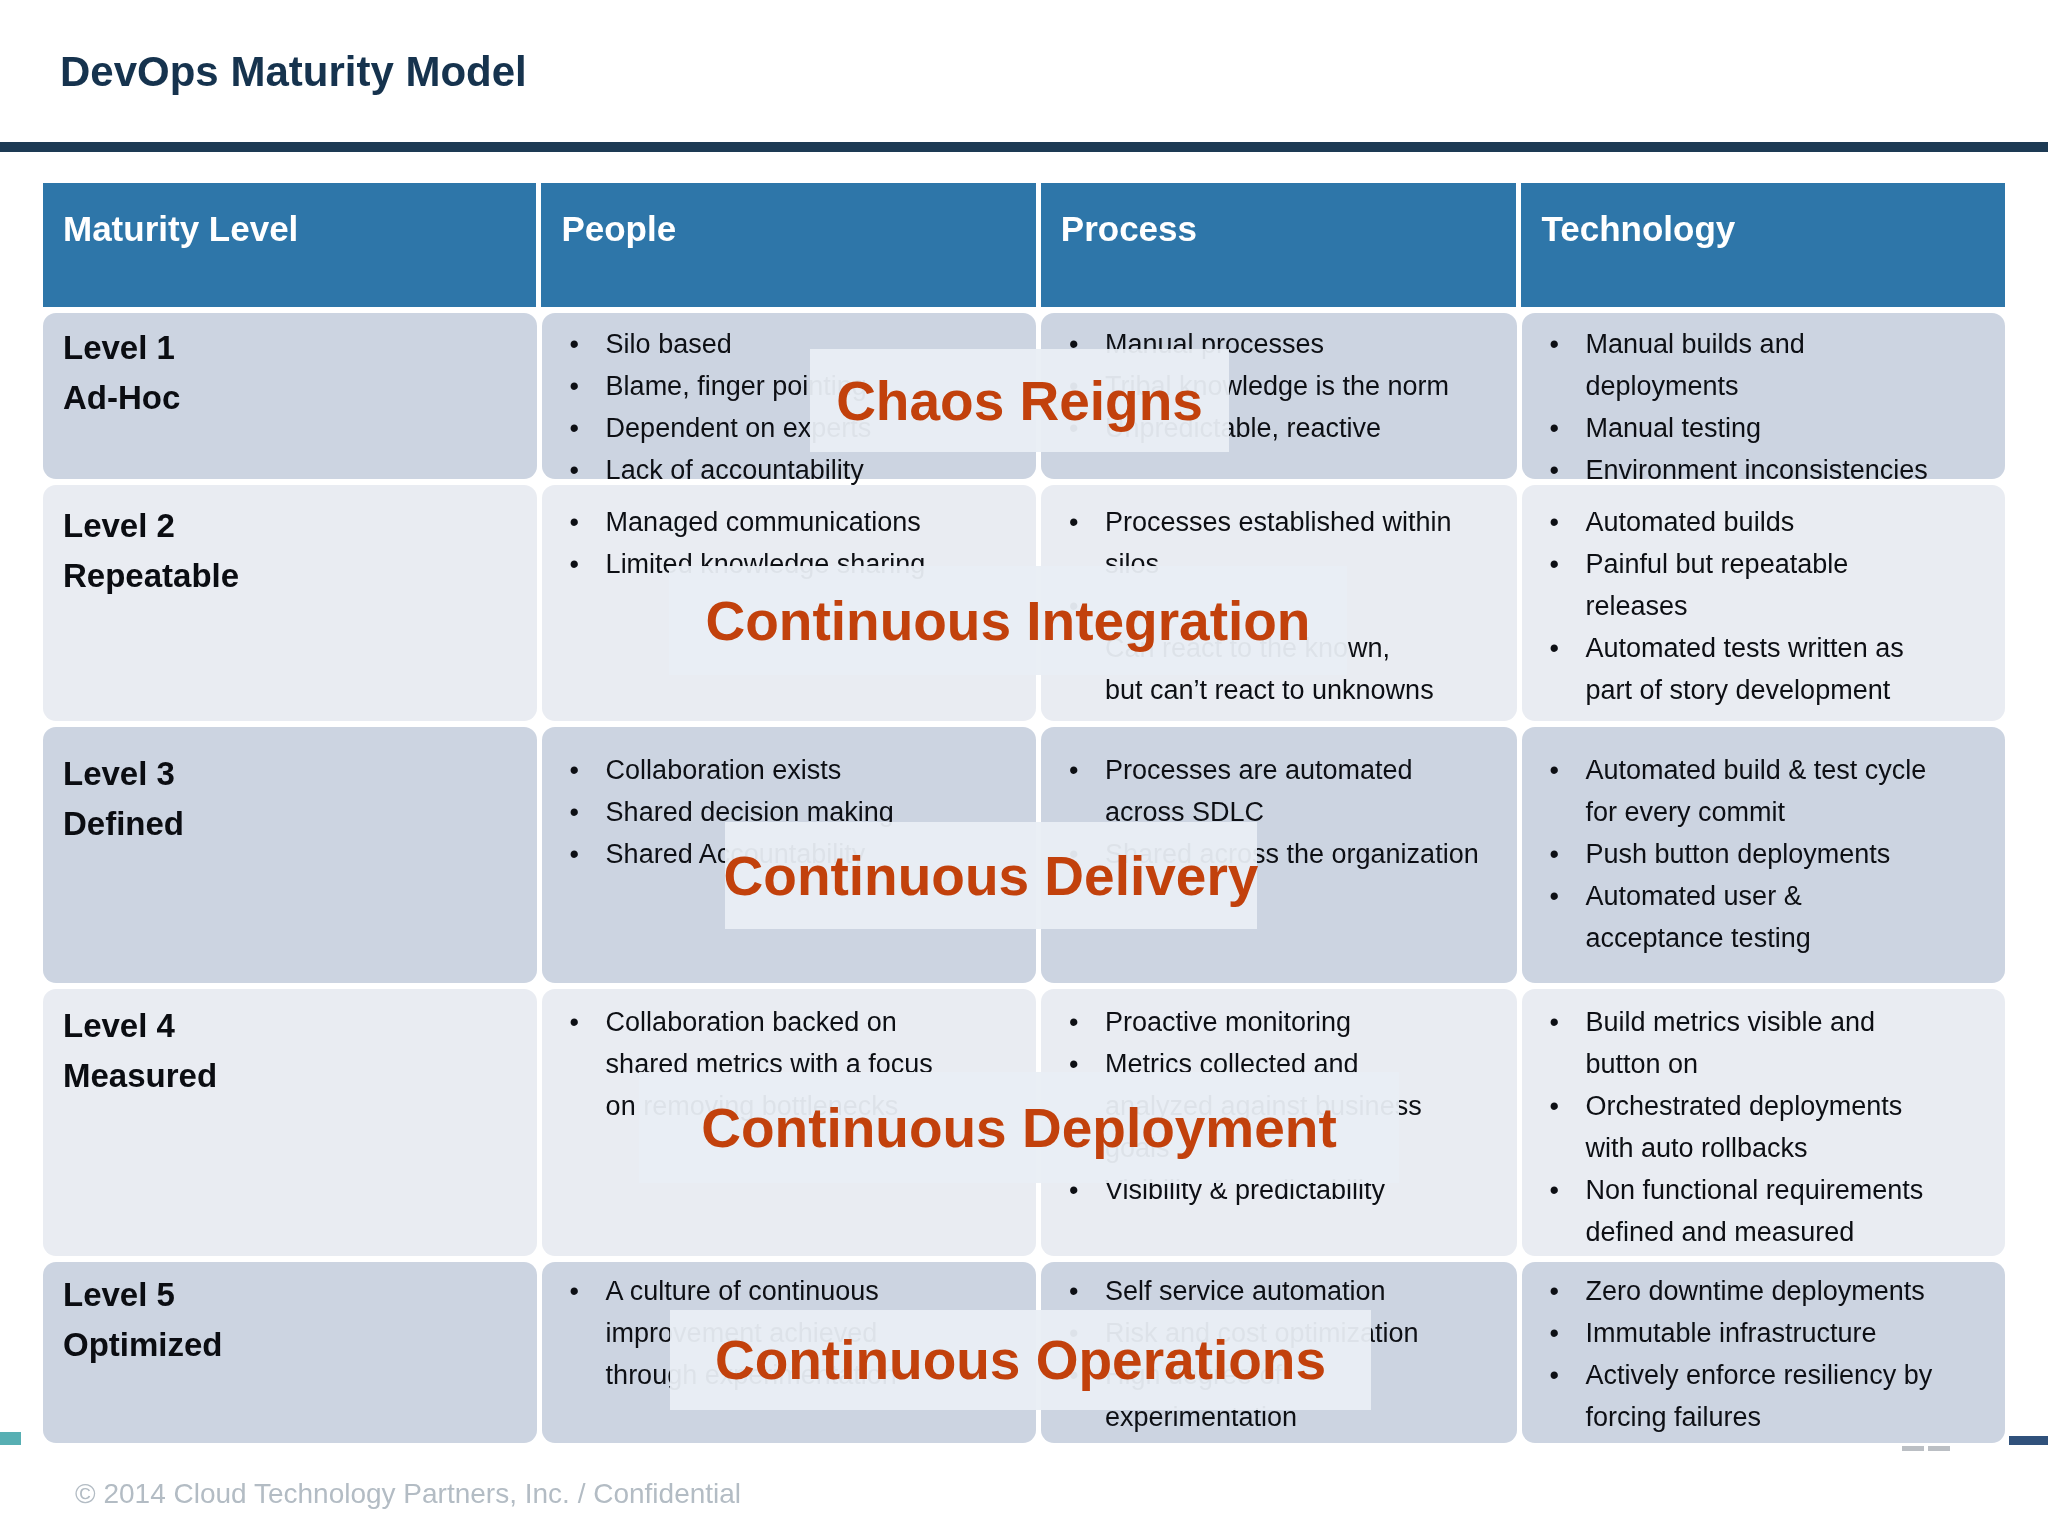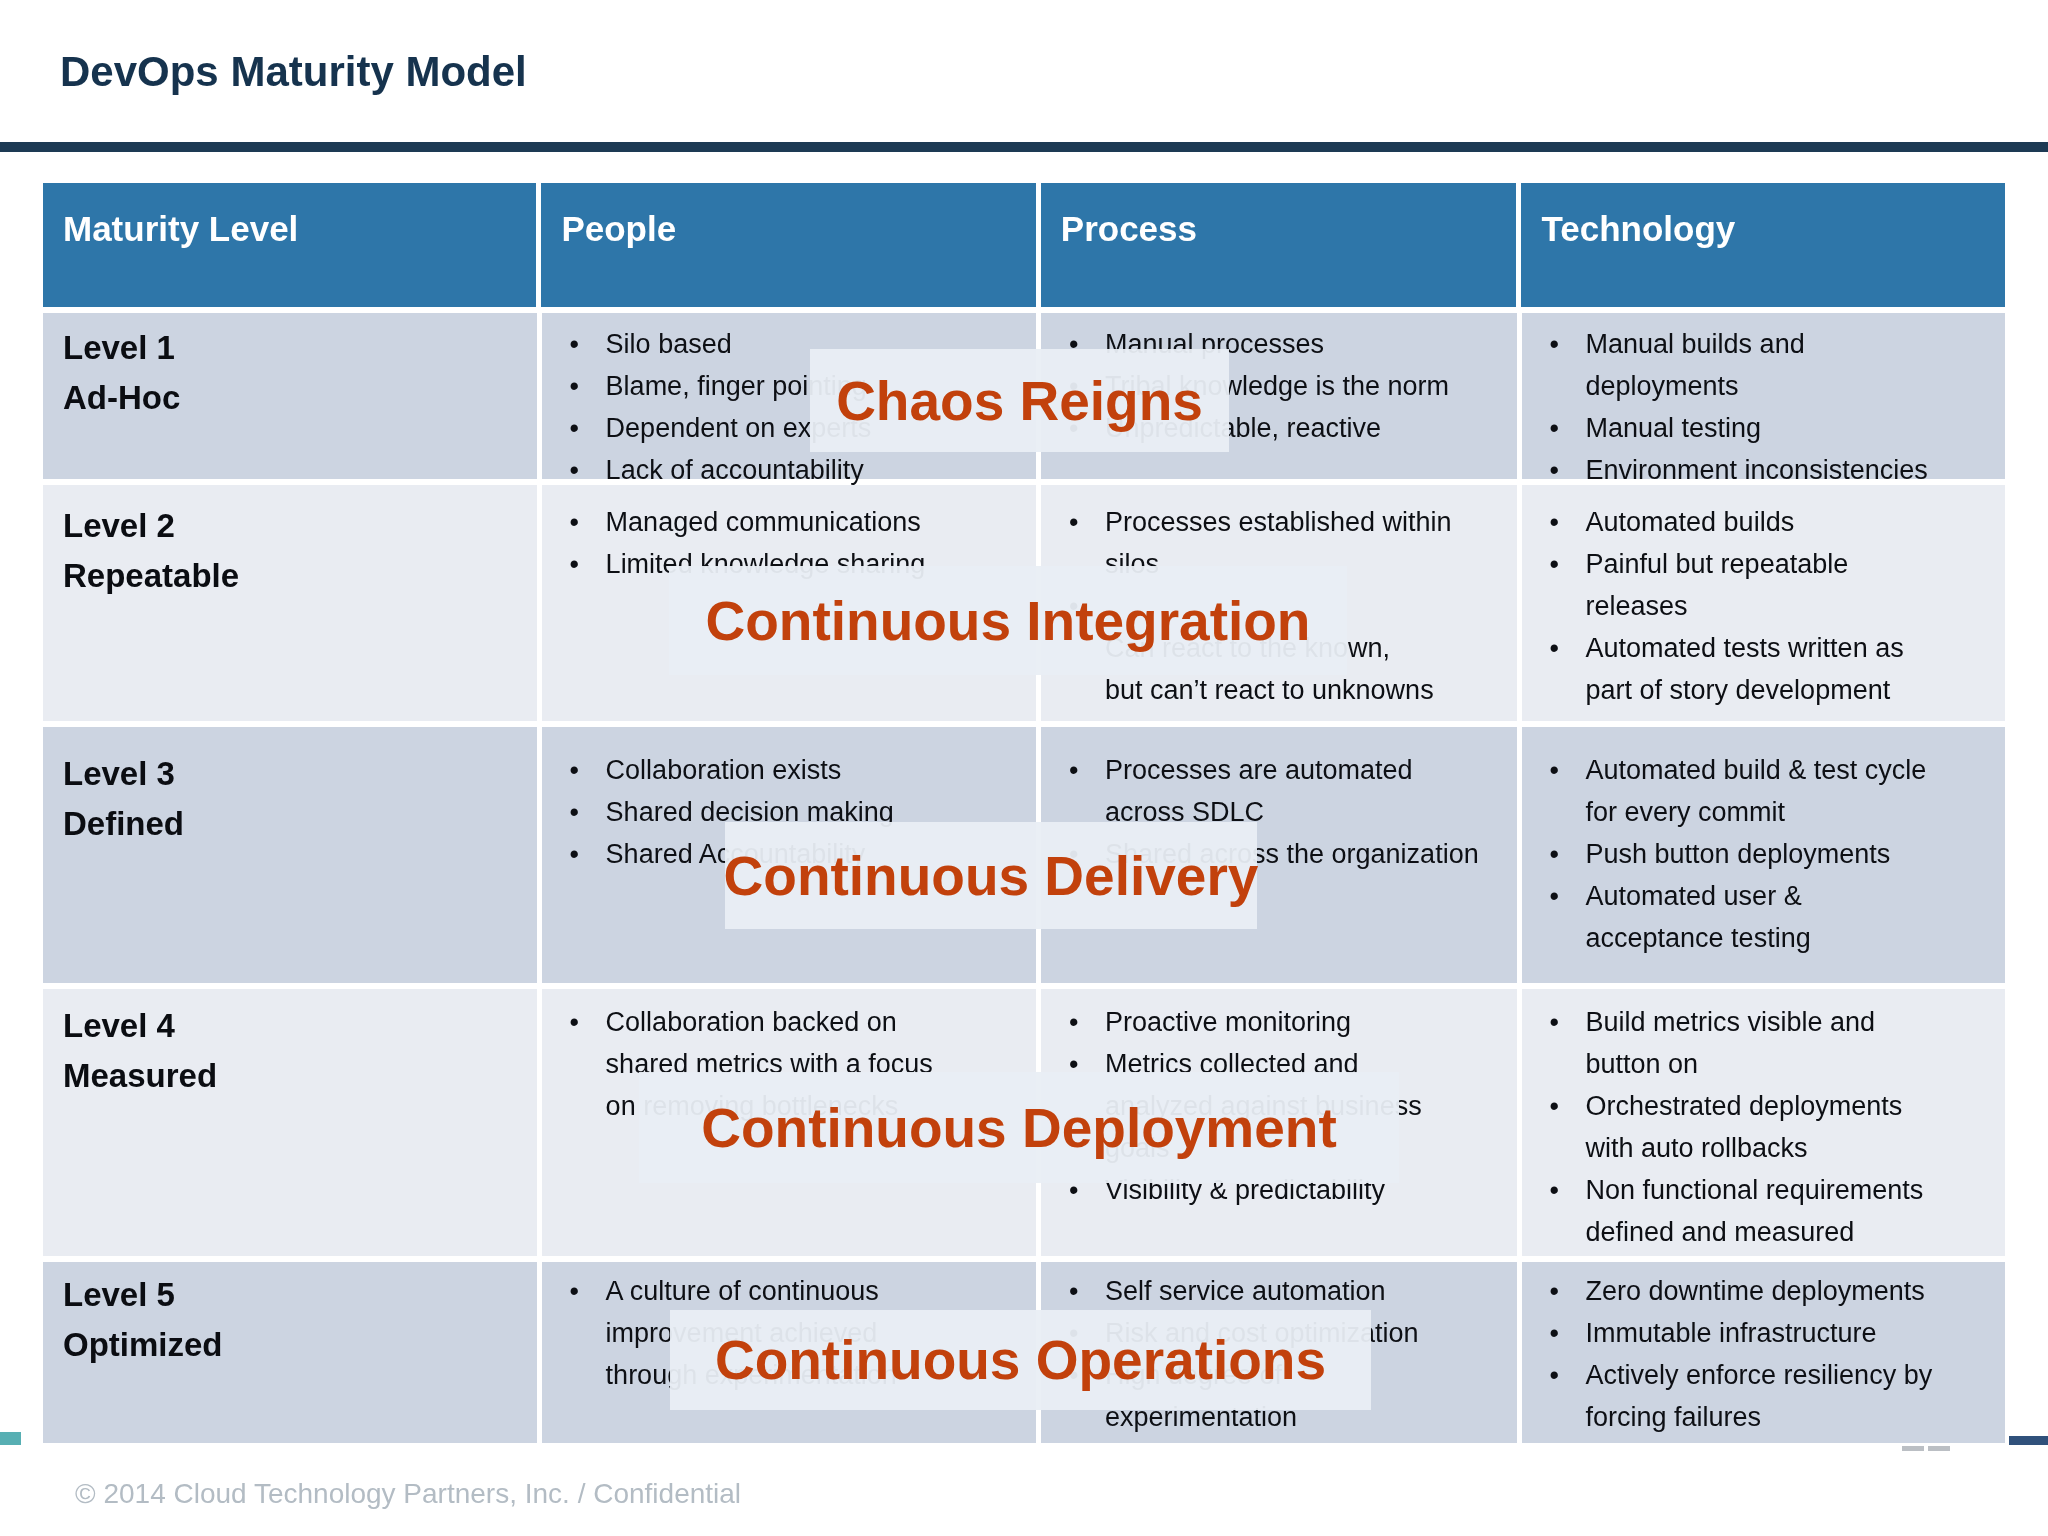--- a/index.html
+++ b/index.html
@@ -7,21 +7,21 @@
         font-family:"Liberation Sans",sans-serif;}
   .title{position:absolute;left:60px;top:48px;font-size:42px;font-weight:bold;color:#16334e;}
   .rule{position:absolute;left:0;top:142px;width:2048px;height:10px;background:#1d3a54;}
 
   .table{position:absolute;left:43px;top:183px;width:1962px;}
   .hrow{display:flex;gap:5px;}
   .hcell{background:#2e76a9;color:#ffffff;font-weight:bold;font-size:35px;height:124px;
          box-sizing:border-box;padding:26px 0 0 20px;}
   .row{display:flex;gap:5px;margin-top:6px;}
   .c1{width:500px;} .c2{width:501px;} .c3{width:482px;} .c4{width:490px;}
-  .cell{box-sizing:border-box;}
+  .cell{box-sizing:border-box;border-radius:13px;}
   .shade-dark .cell{background:#ccd4e1;}
   .shade-light .cell{background:#e9ecf2;}
   .r1 .cell{height:166px;padding-top:10px;}
   .r2 .cell{height:236px;padding-top:16px;}
   .r3 .cell{height:256px;padding-top:22px;}
   .r4 .cell{height:267px;padding-top:12px;}
   .r5 .cell{height:181px;padding-top:8px;}
   .level{font-size:33px;font-weight:bold;color:#0b0d12;line-height:50px;
          white-space:pre-line;padding-left:20px;}
   ul.bullets{list-style:none;margin:0;padding:0;}

